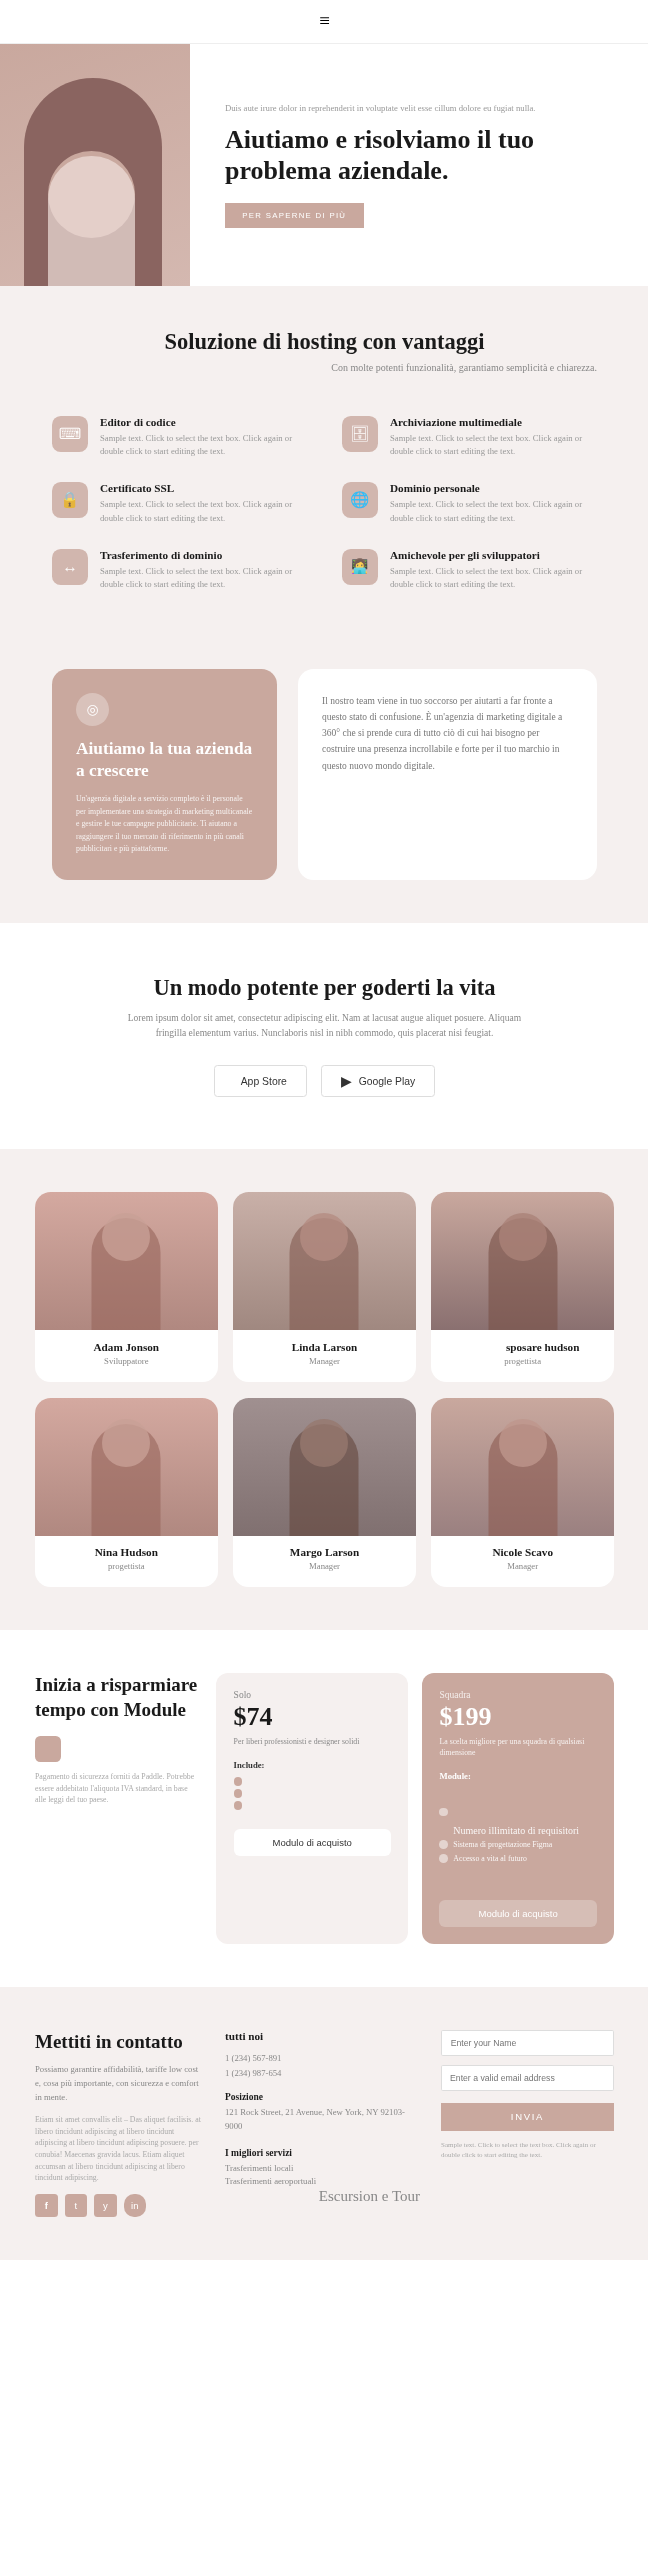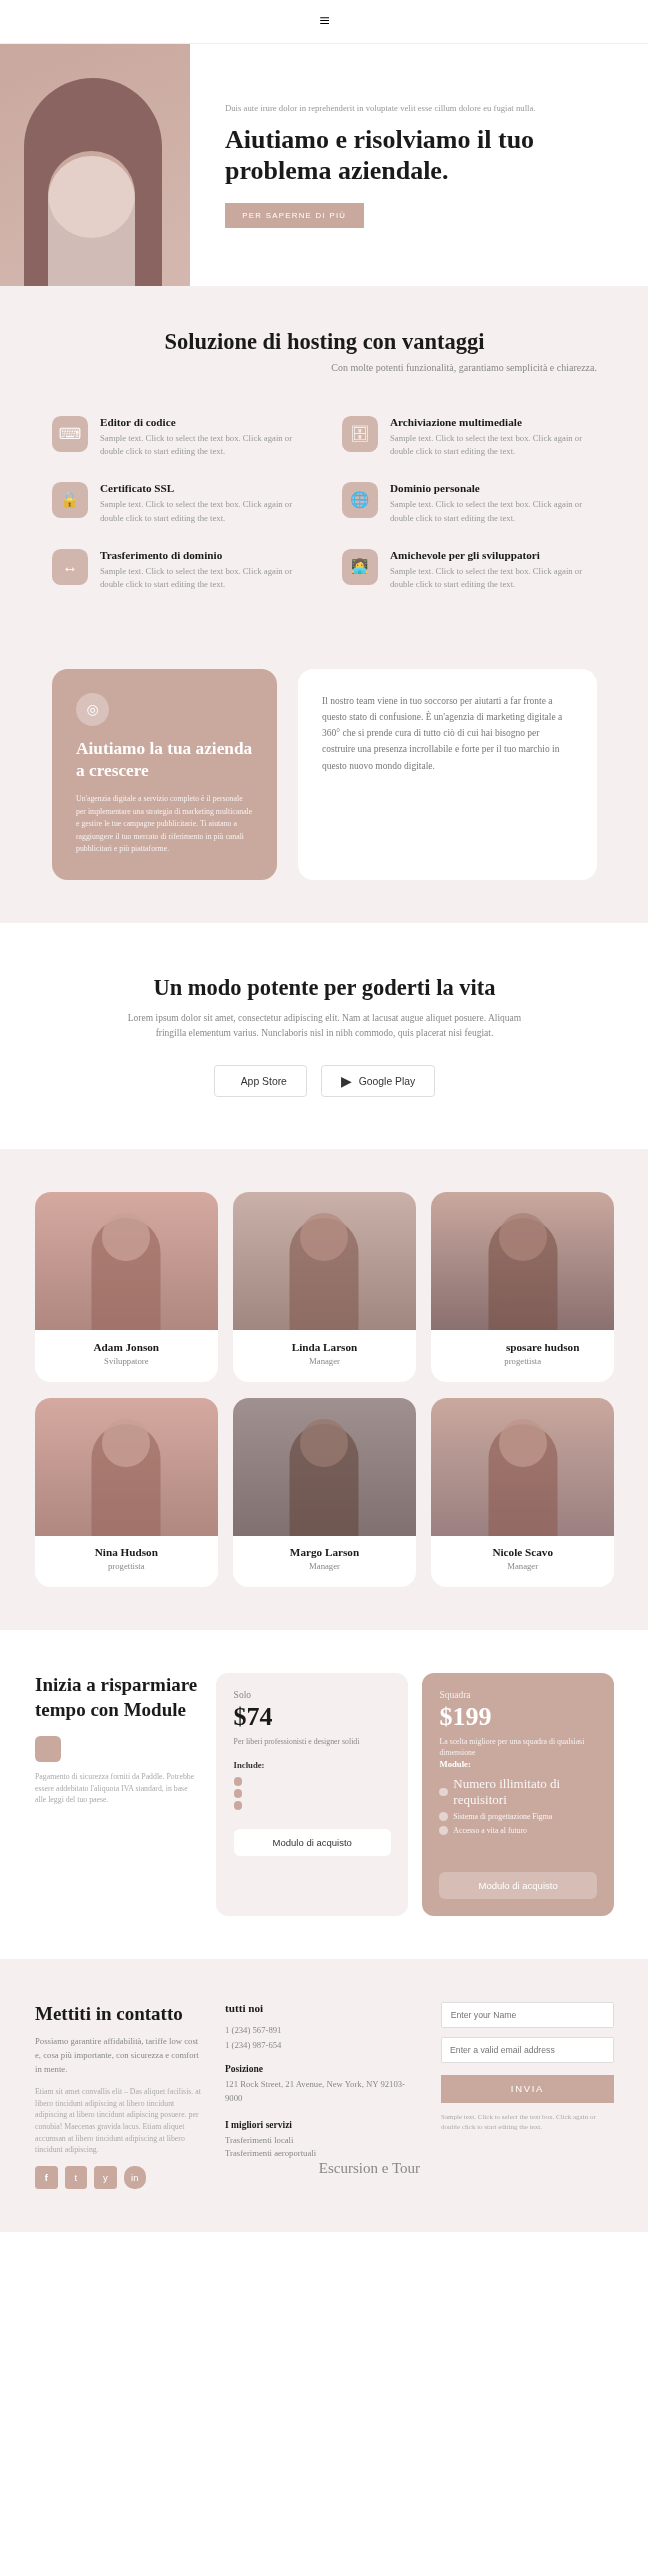--- a/index.html
+++ b/index.html
@@ -185,25 +185,25 @@
       <div style="display:flex;align-items:center;gap:5.2px;margin-bottom:3.5px;">
           <div style="width:8.7px;height:8.7px;background:#c9a89e;border-radius:50%;flex-shrink:0;"></div>
           <span style="font-size:7.8px;color:#666;"></span>
         </div>
       <button style="width:100%;margin-top:15.6px;padding:7.8px;background:#fff;border:none;border-radius:6px;font-size:9.5px;cursor:pointer;color:#333;">Modulo di acquisto</button>
     </div>
 
     <div style="background:#c9a89e;border-radius:12px;padding:17.3px;flex:1;">
       <p style="font-size:9.5px;color:rgba(255,255,255,0.8);margin-bottom:1.7px;">Squadra</p>
       <p style="font-size:26px;font-weight:700;color:#fff;margin-bottom:5.2px;">$199</p>
-      <p style="font-size:7.8px;color:rgba(255,255,255,0.85);line-height:1.4;font-family:Liberation Serif, serif;">La scelta migliore per una squadra di qualsiasi dimensione</p>
+      <p style="font-size:7.8px;color:rgba(255,255,255,0.85);margin-bottom:12px;line-height:1.4;font-family:Liberation Serif, serif;">La scelta migliore per una squadra di qualsiasi dimensione</p>
       <p style="font-size:8.7px;font-weight:700;color:#fff;margin-bottom:7px;">Module:</p>
       <div style="display:flex;align-items:center;gap:5.2px;margin-bottom:4.3px;">
           <div style="width:8.7px;height:8.7px;background:rgba(255,255,255,0.5);border-radius:50%;flex-shrink:0;"></div>
-          <span style="font-size:13px;color:rgba(255,255,255,0.9);">Numero illimitato di requisitori</span>
+          <span style="font-size:10px;color:rgba(255,255,255,0.9);margin-top:37px;">Numero illimitato di requisitori</span>
         </div>
       <div style="display:flex;align-items:center;gap:5.2px;margin-bottom:4.3px;">
           <div style="width:8.7px;height:8.7px;background:rgba(255,255,255,0.5);border-radius:50%;flex-shrink:0;"></div>
           <span style="font-size:7.8px;color:rgba(255,255,255,0.9);">Sistema di progettazione Figma</span>
         </div>
       <div style="display:flex;align-items:flex-end;gap:5.2px;margin-bottom:22px;">
           <div style="width:8.7px;height:8.7px;background:rgba(255,255,255,0.5);border-radius:50%;flex-shrink:0;"></div>
           <span style="font-size:7.8px;color:rgba(255,255,255,0.9);">Accesso a vita al futuro</span>
         </div>
       <button style="width:100%;margin-top:15.6px;padding:7.8px;background:rgba(255,255,255,0.25);border:none;border-radius:6px;font-size:9.5px;cursor:pointer;color:#fff;">Modulo di acquisto</button>

